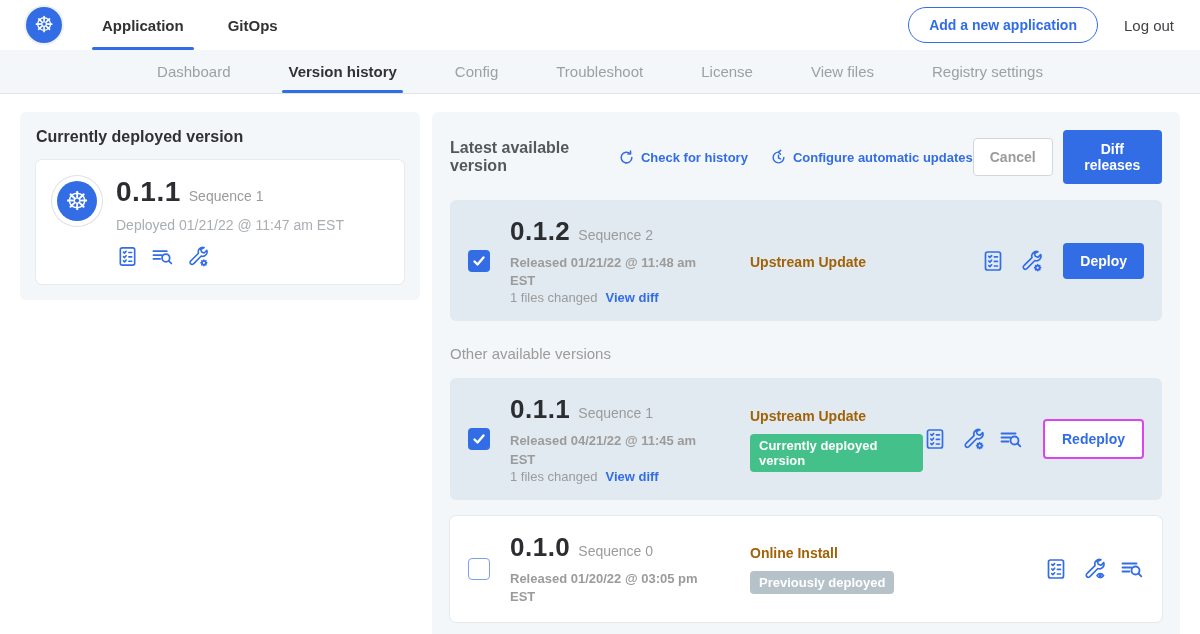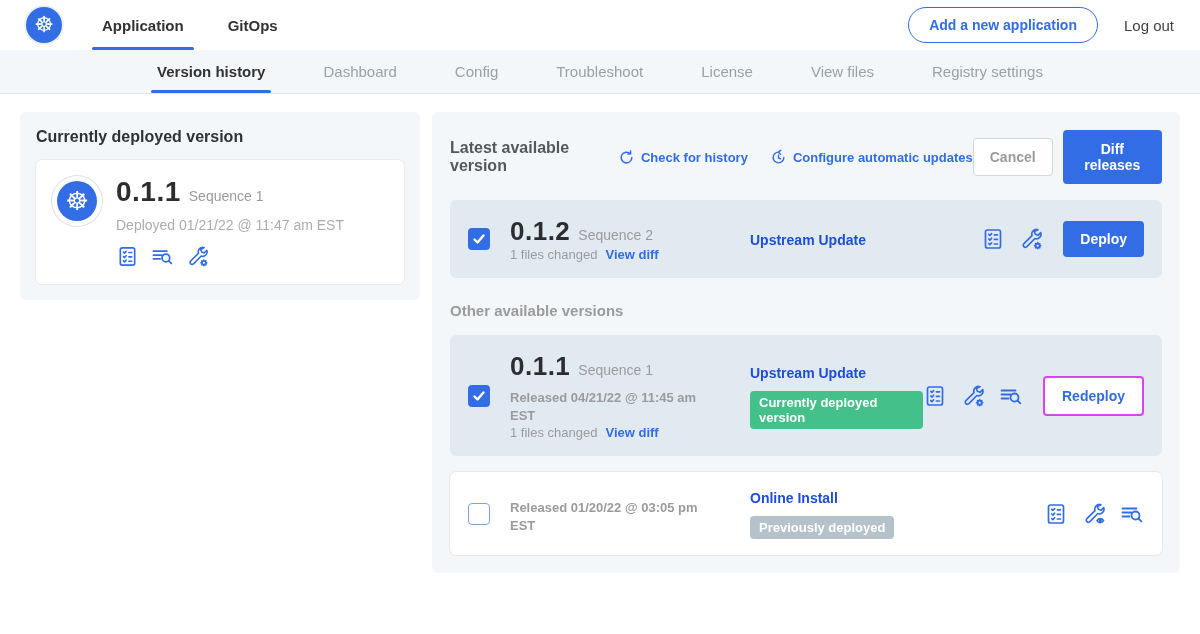--- a/index.html
+++ b/index.html
@@ -70,53 +70,53 @@
   .checkbox { width:22px; height:22px; border-radius:4px; margin-right:20px; flex:none; cursor:pointer; }
   .checkbox.checked { background:#326de6; display:flex; align-items:center; justify-content:center; }
   .checkbox.checked svg { width:14px; height:14px; }
   .checkbox.unchecked { background:#fff; border:1.5px solid #7da1e8; }
   .main-col { width:240px; flex:none; }
   .main-col .ver-num { font-size:26px; }
   .released { font-size:13px; font-weight:700; color:#9b9b9b; margin-top:7px; max-width:200px; line-height:1.4; }
   .files-line { display:flex; gap:8px; font-size:13px; color:#9b9b9b; align-items:center; }
   .view-diff { color:#326de6; font-weight:700; cursor:pointer; }
   .source-col { flex:1; padding-top:2px; }
-  .source-label { font-size:14px; font-weight:700; color:#1d4ed8; }
+  .source-label { font-size:14px; font-weight:700; color:#a16207; }
   .badge { display:inline-block; margin-top:10px; padding:4px 9px; border-radius:4px;
     color:#fff; font-size:13px; font-weight:700; }
   .badge-success { background:#44c08a; }
   .badge-muted { background:#b6c2c9; }
   .actions-col { display:flex; align-items:center; gap:14px; color:#326de6; flex:none; }
   .actions-col .ver-icon svg { width:24px; height:24px; }
   .action-btn { font-weight:700; font-size:14px; padding:10px 17px; border-radius:4px;
     margin-left:6px; font-family:inherit; cursor:pointer; }
   .action-btn.solid { background:#326de6; color:#fff; border:none; }
   .action-btn.outline { background:#fff; color:#326de6; border:2px solid #d946ef; }
-  .other-title { color:#9b9b9b; font-size:15px; margin:24px 0 0 0; font-weight:700; }
+  .other-title { color:#9b9b9b; font-size:15px; margin:24px 0 0 0; font-weight:400; }
 </style>
 </head>
 <body>
 
 <div class="topnav">
   <div class="k8s-logo">
       <span>☸</span>
     </div>
   <div class="topnav-tabs" id="top-tabs">
       <div class="toptab active">Application</div>
       <div class="toptab">GitOps</div>
     </div>
   <div class="topnav-right">
     <button class="add-app-btn">Add a new application</button>
     <span class="logout">Log out</span>
   </div>
 </div>
 
 <div class="subnav" id="sub-tabs">
+    <div class="subtab">Dashboard</div>
     <div class="subtab active">Version history</div>
-    <div class="subtab">Dashboard</div>
     <div class="subtab">Config</div>
     <div class="subtab">Troubleshoot</div>
     <div class="subtab">License</div>
     <div class="subtab">View files</div>
     <div class="subtab">Registry settings</div>
   </div>
 
 <div class="content">
 
   <div class="deployed-panel">
@@ -194,20 +194,21 @@
     <div class="checkbox checked">
             <svg viewBox="0 0 14 14" fill="none" stroke="#fff" stroke-width="2.4" stroke-linecap="round" stroke-linejoin="round">
               <polyline points="2.5,7.5 5.5,10.5 11.5,3.5"></polyline>
             </svg>
           </div>
     <div class="main-col">
       <div class="ver-line">
         <span class="ver-num">0.1.2</span>
         <span class="ver-seq">Sequence 2</span>
       </div>
+      <div class="released">Released 01/21/22 @ 11:48 am EST</div>
       <div class="files-line">
         <span>1 files changed</span>
         <span class="view-diff">View diff</span>
       </div>
     </div>
     <div class="source-col">
       <div class="source-label">Upstream Update</div>
 
     </div>
     <div class="actions-col">
@@ -289,20 +290,24 @@
                   <line x1="18.5" y1="16.5" x2="21.3" y2="19.3"></line>
                 </svg>
               </span>
             </span>
       <button class="action-btn outline">Redeploy</button>
     </div>
   </div>
         <div class="version-row plain">
     <div class="checkbox unchecked"></div>
     <div class="main-col">
+      <div class="ver-line">
+        <span class="ver-num">0.1.0</span>
+        <span class="ver-seq">Sequence 0</span>
+      </div>
       <div class="released">Released 01/20/22 @ 03:05 pm EST</div>
 
     </div>
     <div class="source-col">
       <div class="source-label">Online Install</div>
       <span class="badge badge-muted">Previously deployed</span>
     </div>
     <div class="actions-col">
       <span class="icons-mount" style="display:flex;gap:14px;align-items:center;">
               <span class="ver-icon">

